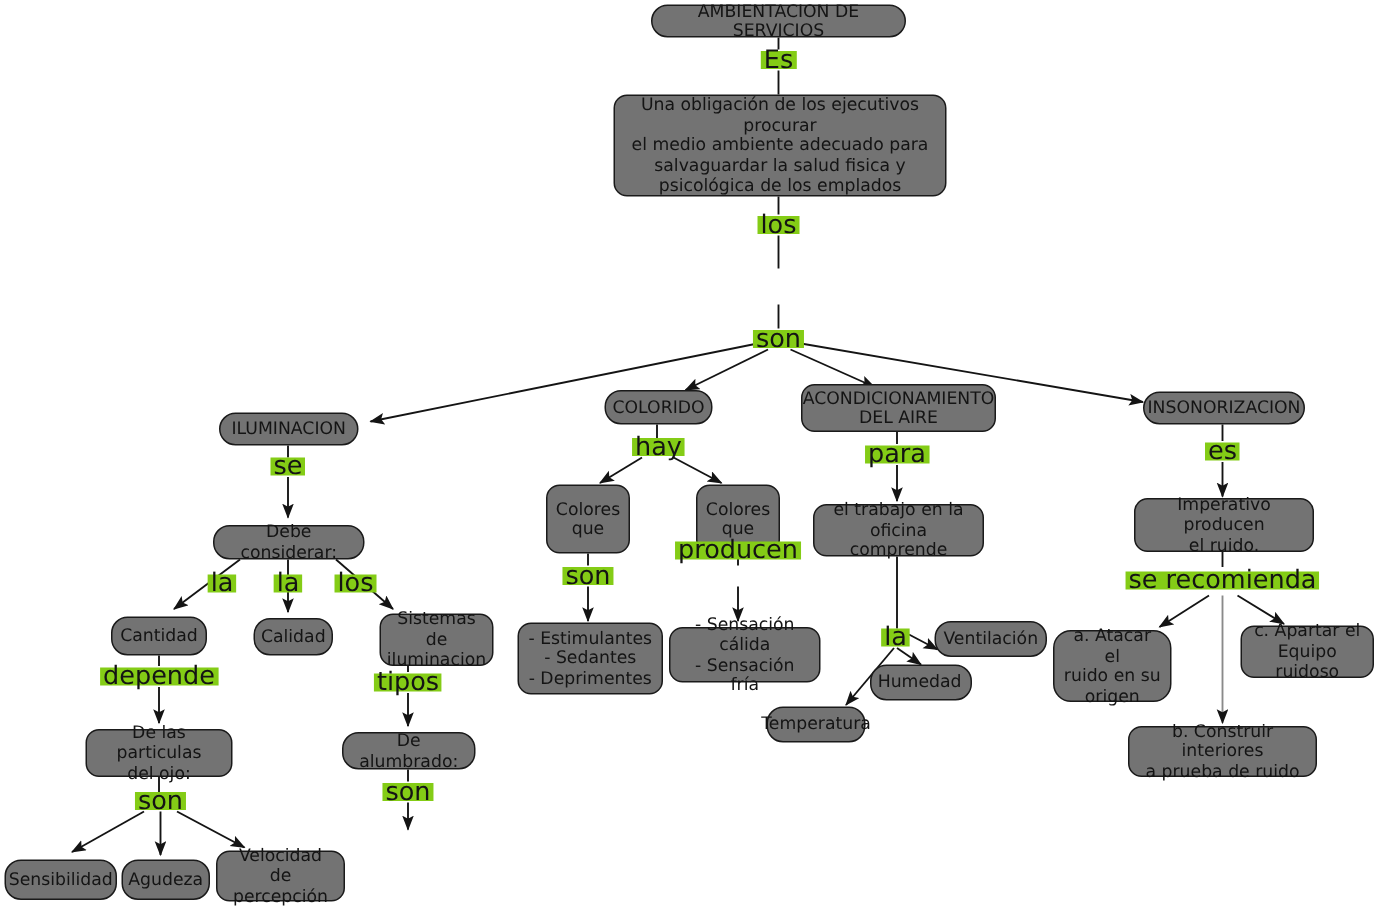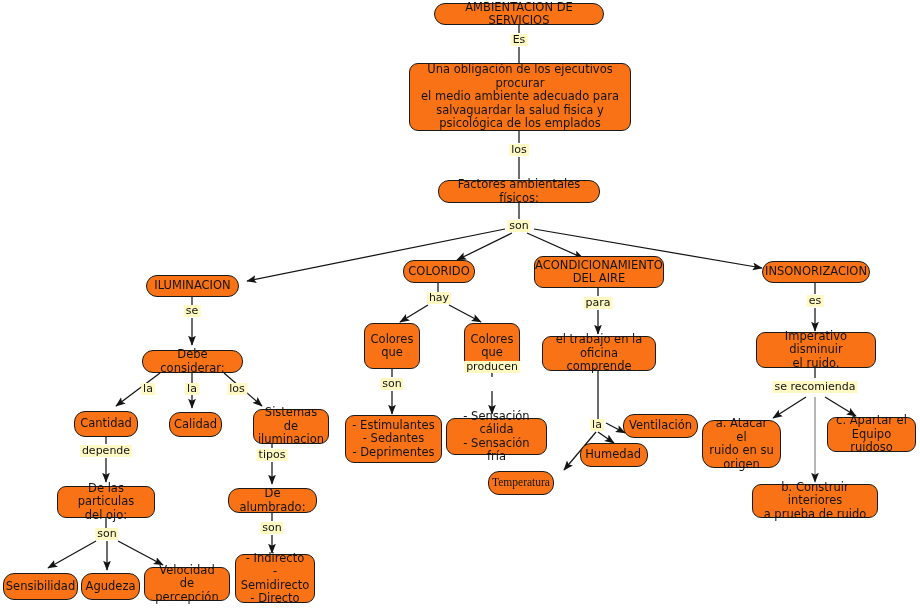--- a/index.html
+++ b/index.html
@@ -19,41 +19,41 @@
     position: absolute;
     left: 0;
     top: 0;
     width: 920px;
     height: 608px;
     pointer-events: none;
   }
   .node {
     position: absolute;
     box-sizing: border-box;
-    background: #f97316;
+    background: #737373;
     border: 1.4px solid #1a1a1a;
     border-radius: 9px;
     display: flex;
     align-items: center;
     justify-content: center;
     text-align: center;
     color: #141414;
     font-size: 11.5px;
     line-height: 13.5px;
     padding: 2px 6px;
     white-space: pre-line;
     z-index: 2;
   }
   .node.pill { border-radius: 11px; }
   .node.list { text-align: center; }
   .elabel {
     position: absolute;
-    background: #fef9c3;
+    background: #84cc16;
     color: #141414;
-    font-size: 11px;
+    font-size: 17px;
     line-height: 12px;
     padding: 0 2px;
     white-space: nowrap;
     z-index: 3;
     transform: translate(-50%, -50%);
   }
 </style>
 </head>
 <body>
 
@@ -138,23 +138,20 @@
     <span>AMBIENTACION DE SERVICIOS</span>
   </div>
 
   <div class="node" style="left:409px; top:63px; width:222px; height:68px;">
     <span>Una obligación de los ejecutivos procurar
 el medio ambiente adecuado para
 salvaguardar la salud fisica y
 psicológica de los emplados</span>
   </div>
 
-  <div class="node pill" style="left:438px; top:180px; width:162px; height:23px;">
-    <span>Factores ambientales físicos:</span>
-  </div>
 
   <div class="node pill" style="left:146px; top:275px; width:93px; height:22px;">
     <span>ILUMINACION</span>
   </div>
 
   <div class="node pill" style="left:403px; top:260px; width:72px; height:23px;">
     <span>COLORIDO</span>
   </div>
 
   <div class="node" style="left:534px; top:256px; width:130px; height:32px;">
@@ -198,25 +195,20 @@
 
   <div class="node pill" style="left:81px; top:573px; width:59px; height:27px;">
     <span>Agudeza</span>
   </div>
 
   <div class="node" style="left:144px; top:567px; width:86px; height:34px;">
     <span>Velocidad
 de percepción</span>
   </div>
 
-  <div class="node list" style="left:235px; top:554px; width:80px; height:49px;">
-    <span>- Indirecto
-- Semidirecto
-- Directo</span>
-  </div>
 
   <div class="node" style="left:364px; top:323px; width:56px; height:46px;">
     <span>Colores
 que</span>
   </div>
 
   <div class="node" style="left:464px; top:323px; width:56px; height:46px;">
     <span>Colores
 que</span>
   </div>
@@ -238,26 +230,26 @@
   </div>
 
   <div class="node pill" style="left:623px; top:414px; width:75px; height:24px;">
     <span>Ventilación</span>
   </div>
 
   <div class="node pill" style="left:580px; top:443px; width:68px; height:24px;justify-content:flex-end;">
     <span>Humedad</span>
   </div>
 
-  <div class="node pill" style="left:488px; top:471px; width:66px; height:24px;font-family:Liberation Serif, serif;">
+  <div class="node pill" style="left:511px; top:471px; width:66px; height:24px;">
     <span>Temperatura</span>
   </div>
 
   <div class="node" style="left:756px; top:332px; width:120px; height:36px;">
-    <span>Imperativo disminuir
+    <span>Imperativo producen
 el ruido.</span>
   </div>
 
   <div class="node" style="left:702px; top:420px; width:79px; height:48px;border-radius:12px;">
     <span>a. Atacar el
 ruido en su
 origen</span>
   </div>
 
   <div class="node" style="left:752px; top:484px; width:126px; height:34px;">

